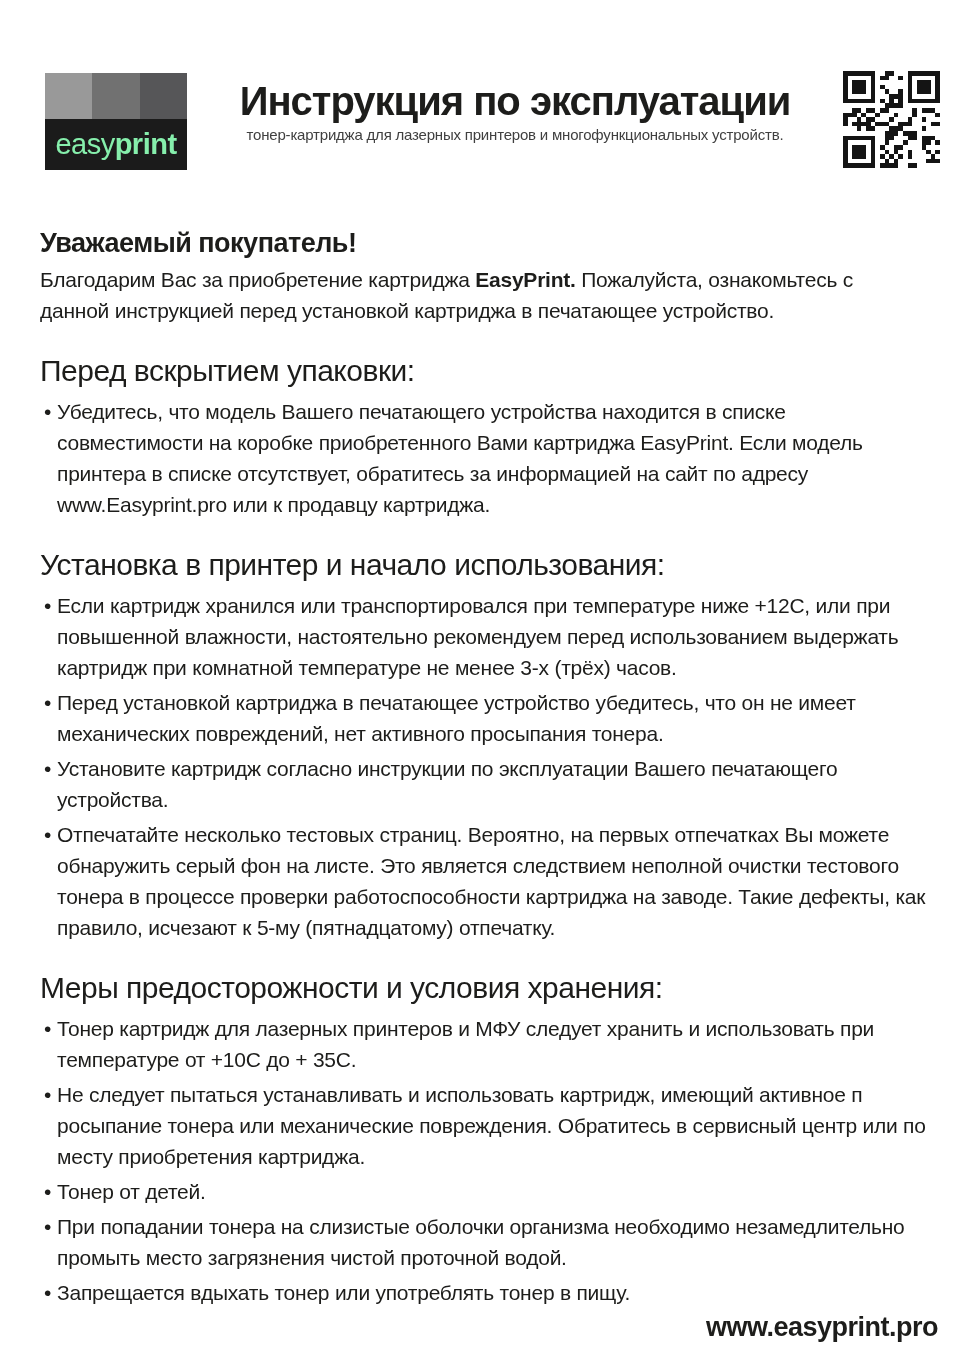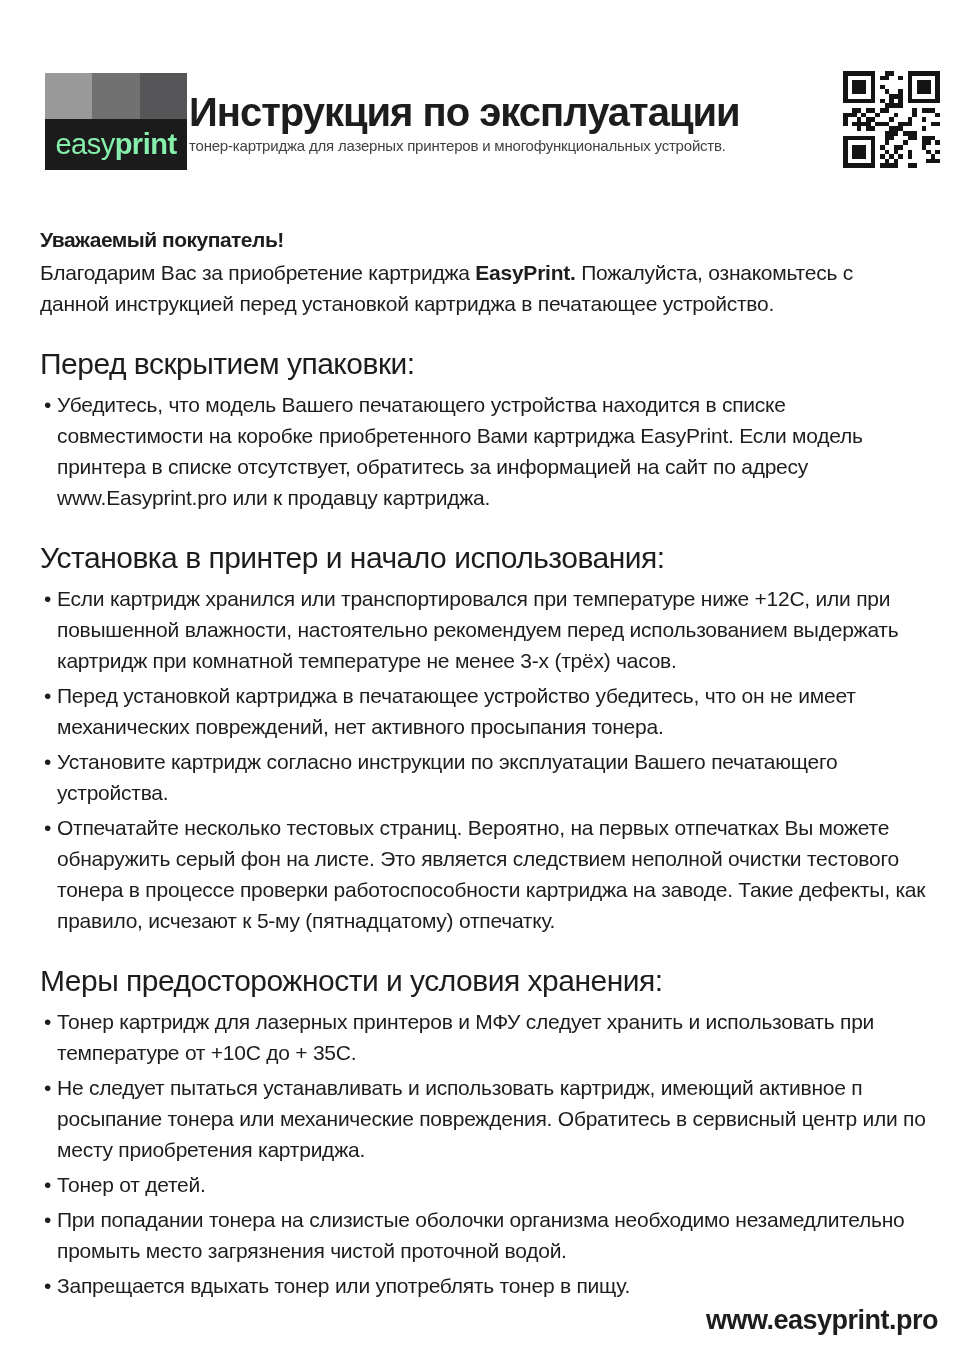--- a/index.html
+++ b/index.html
@@ -44,22 +44,22 @@
     align-items: center;
     justify-content: center;
     font-size: 29px;
     letter-spacing: -0.5px;
   }
   .logo-bar .light { font-weight: normal; }
   .logo-bar .bold  { font-weight: bold; }
 
   .title-block {
     flex: 1 1 auto;
-    text-align: left;
-    margin-top: 18px;
+    text-align: center;
+    margin-top: 7px;
     padding: 0 2px;
   }
   .doc-title {
     margin: 0;
     font-size: 40px;
     font-weight: bold;
     letter-spacing: -1px;
     line-height: 1.05;
     color: #1d1d1b;
     white-space: nowrap;
@@ -74,21 +74,21 @@
   .qr { width: 97px; height: 97px; flex: 0 0 auto; margin-top: -2px; }
   .qr svg { width: 100%; height: 100%; display: block; fill: #141414; }
 
   
   .content {
     padding: 0 26px 0 40px;
     margin-top: 58px;
   }
   .intro-heading {
     margin: 0 0 5px 0;
-    font-size: 21px;
+    font-size: 27px;
     font-weight: bold;
     letter-spacing: -0.5px;
   }
   .body-text, .bullets li {
     font-size: 21px;
     line-height: 31px;
   }
   .body-text { margin: 0; max-width: 830px; }
 
   .section-heading {

